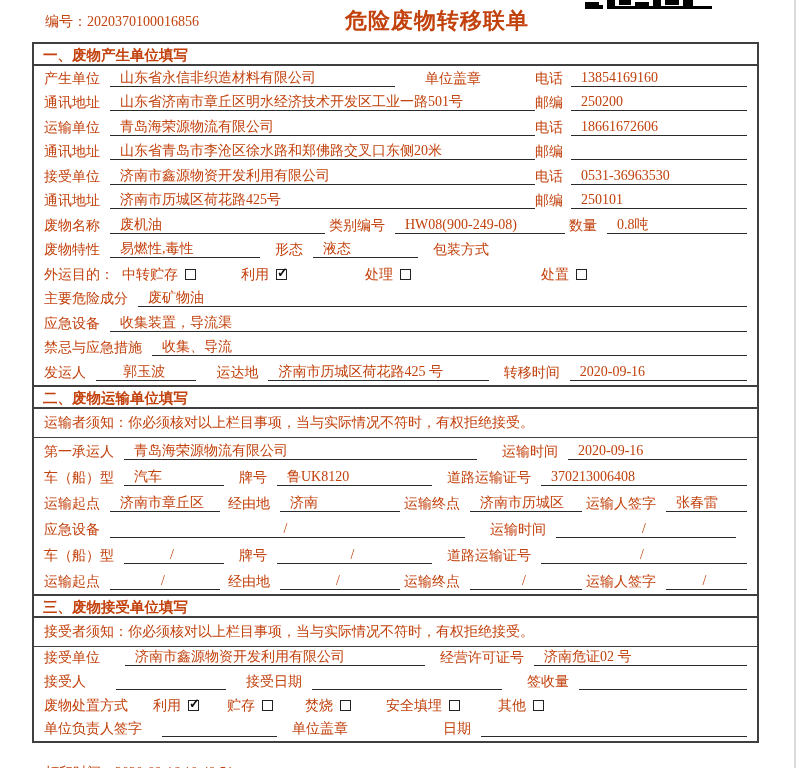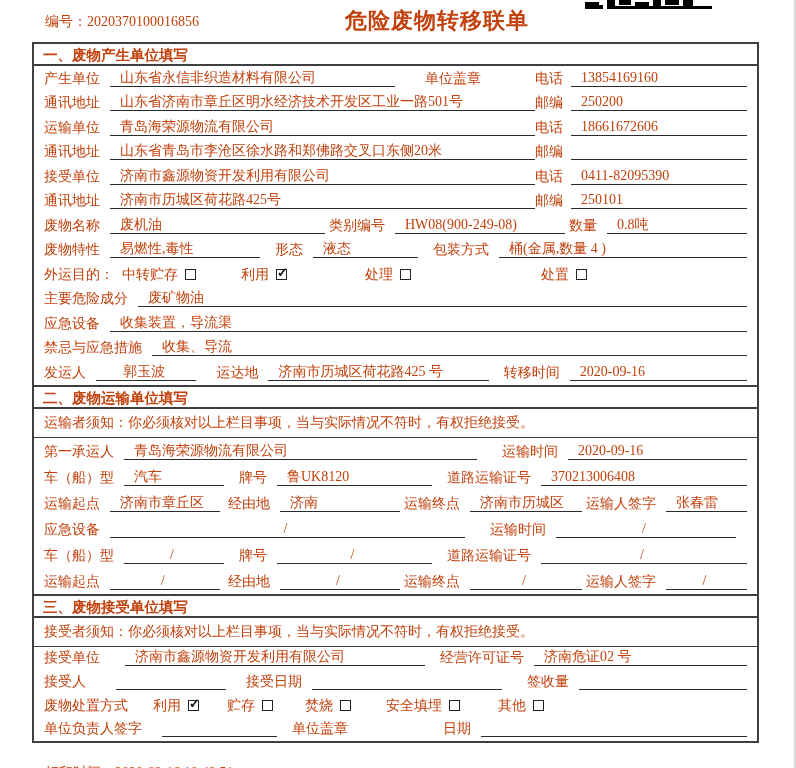--- a/index.html
+++ b/index.html
@@ -128,21 +128,21 @@
           <span class="lbl">邮编</span>
           <span class="val"></span>
         </span>
       </div>
 
       <div class="row">
         <span class="lbl mr10">接受单位</span>
         <span class="val w425">济南市鑫源物资开发利用有限公司</span>
         <span class="rgroup">
           <span class="lbl">电话</span>
-          <span class="val">0411-82095390</span>
+          <span class="val">0531-36963530</span>
         </span>
       </div>
 
       <div class="row">
         <span class="lbl mr10">通讯地址</span>
         <span class="val w425">济南市历城区荷花路425号</span>
         <span class="rgroup">
           <span class="lbl">邮编</span>
           <span class="val">250101</span>
         </span>
@@ -156,21 +156,20 @@
         <span class="lbl ml12 mr10">数量</span>
         <span class="val fill">0.8吨</span>
       </div>
 
       <div class="row">
         <span class="lbl mr10">废物特性</span>
         <span class="val w150">易燃性,毒性</span>
         <span class="lbl ml15 mr10">形态</span>
         <span class="val w105">液态</span>
         <span class="lbl ml15 mr10">包装方式</span>
-        <span class="val fill">桶(金属,数量 4 )</span>
       </div>
 
       <div class="row">
         <span class="lbl">外运目的：</span>
         <span class="opt ml8">
           <span class="lbl">中转贮存</span>
           <span class="cb" data-checked="false"></span>
         </span>
         <span class="opt ml45">
           <span class="lbl">利用</span>

